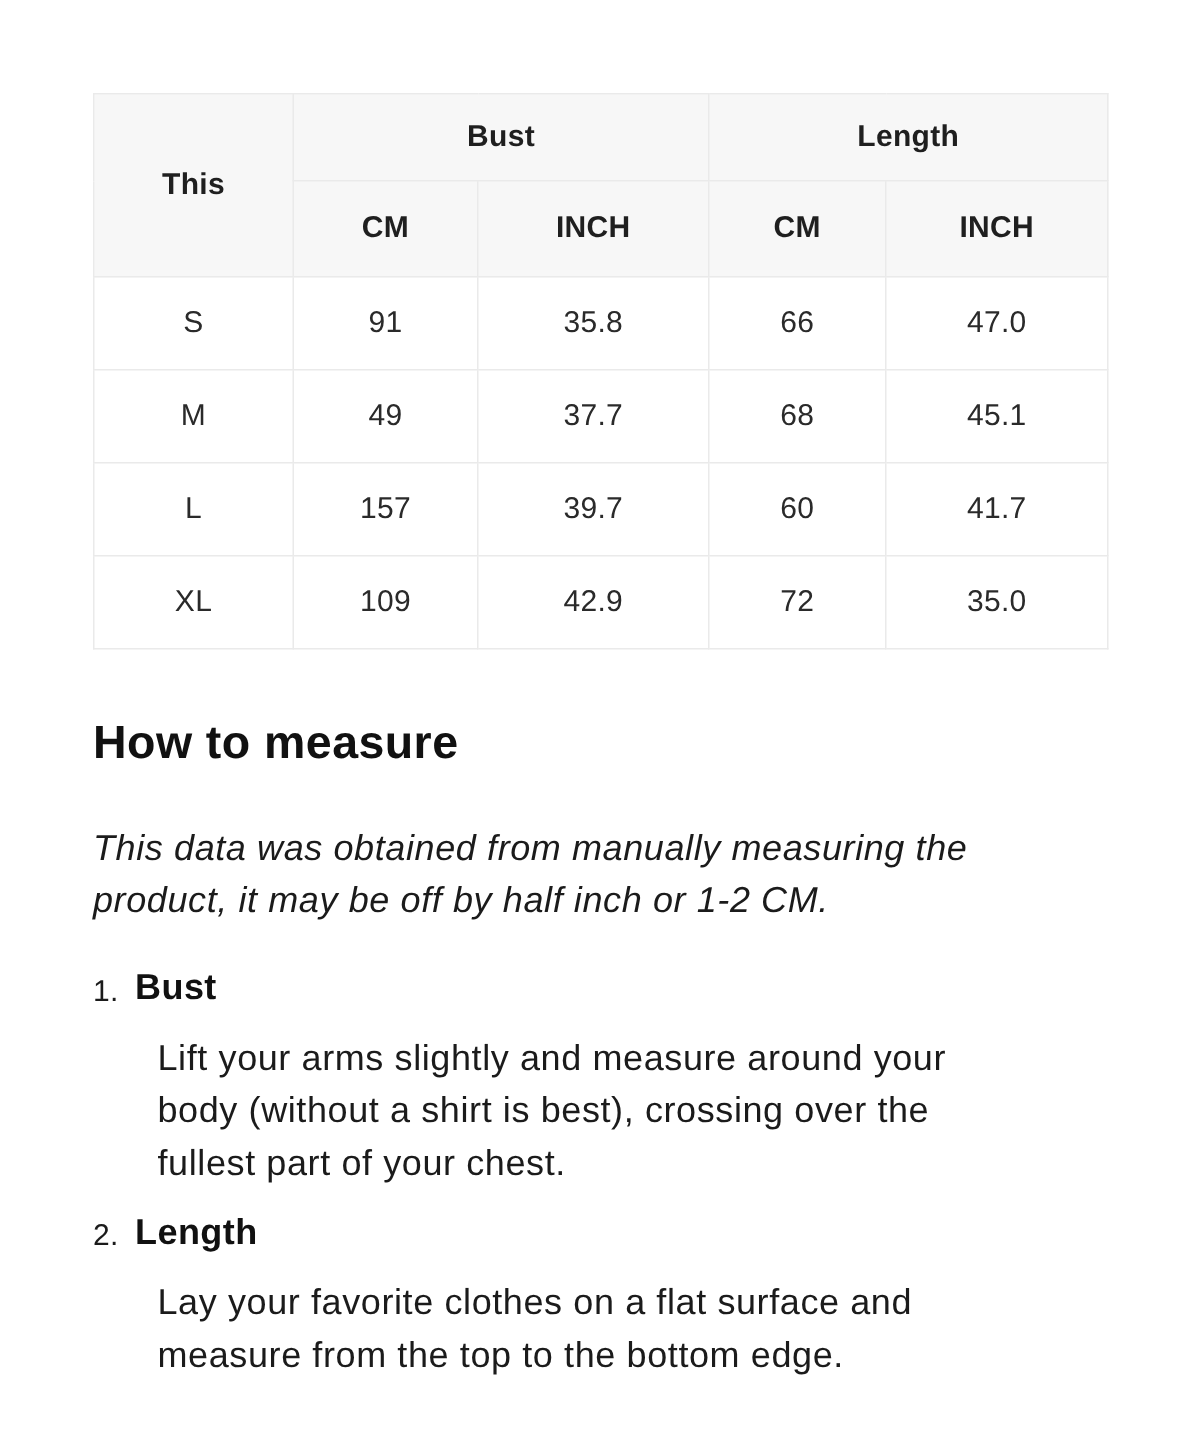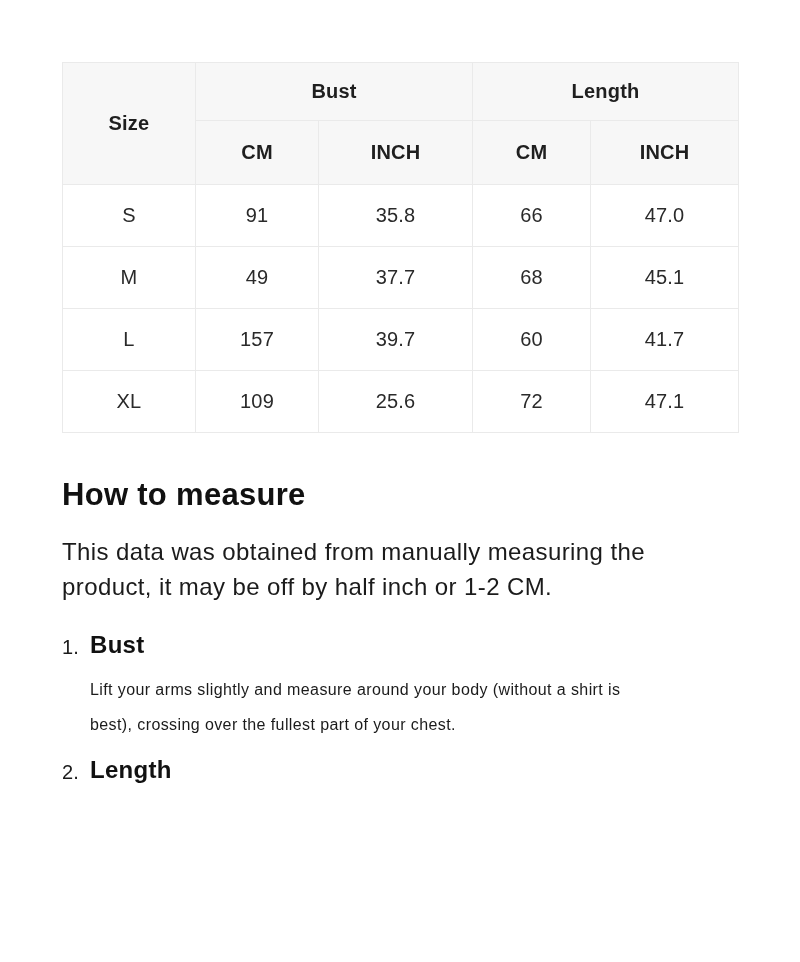--- a/index.html
+++ b/index.html
@@ -52,30 +52,31 @@
     color: #2a2a2a;
     letter-spacing: 0.2px;
   }
 
   
   .howto-title {
     font-size: 31px;
     font-weight: 700;
     color: #111111;
     letter-spacing: 0.3px;
-    margin: 44px 0 21px 0;
+    margin: 44px 0 35px 0;
     line-height: 36px;
   }
   .howto-intro {
     font-size: 24px;
     line-height: 35px;
     letter-spacing: 0.4px;
     margin: 0 0 27px 0;
     max-width: 625px;
     color: var(--text);
+    font-style: italic;
   }
   ol.steps {
     list-style: none;
     margin: 0;
     padding: 0;
   }
   .step {
     position: relative;
     padding-left: 28px;
     margin-bottom: 14px;
@@ -90,44 +91,44 @@
   }
   .step-label {
     font-size: 24px;
     font-weight: 700;
     line-height: 28px;
     letter-spacing: 0.3px;
     margin: 0 0 13px 0;
     color: #111111;
   }
   .step-desc {
-    font-size: 16px;
+    font-size: 24px;
     line-height: 35px;
     letter-spacing: 0.4px;
-    margin: 0;
+    margin: 15px;
     max-width: 558px;
     color: var(--text);
   }
 </style>
 </head>
 <body>
 
 <div class="page">
 
   <table class="size-chart">
     <colgroup>
       <col style="width:133px">
       <col style="width:123px">
       <col style="width:154px">
       <col style="width:118px">
       <col style="width:148px">
     </colgroup>
     <thead>
       <tr class="hrow1">
-        <th rowspan="2">Size</th>
+        <th rowspan="2">This</th>
         <th colspan="2">Bust</th>
         <th colspan="2">Length</th>
       </tr>
       <tr class="hrow2">
         <th>CM</th>
         <th>INCH</th>
         <th>CM</th>
         <th>INCH</th>
       </tr>
     </thead>
@@ -149,36 +150,37 @@
       <tr>
         <td>L</td>
         <td>157</td>
         <td>39.7</td>
         <td>60</td>
         <td>41.7</td>
       </tr>
       <tr>
         <td>XL</td>
         <td>109</td>
-        <td>25.6</td>
+        <td>42.9</td>
         <td>72</td>
-        <td>47.1</td>
+        <td>35.0</td>
       </tr>
     </tbody>
   </table>
 
   <h1 class="howto-title">How to measure</h1>
 
   <p class="howto-intro">This data was obtained from manually measuring the product, it may be off by half inch or 1-2 CM.</p>
 
   <ol class="steps">
     <li class="step">
       <span class="step-number">1.</span>
       <h2 class="step-label">Bust</h2>
       <p class="step-desc">Lift your arms slightly and measure around your body (without a shirt is best), crossing over the fullest part of your chest.</p>
     </li>
     <li class="step">
       <span class="step-number">2.</span>
       <h2 class="step-label">Length</h2>
+      <p class="step-desc">Lay your favorite clothes on a flat surface and measure from the top to the bottom edge.</p>
     </li>
   </ol>
 
 </div>
 
 </body></html>

